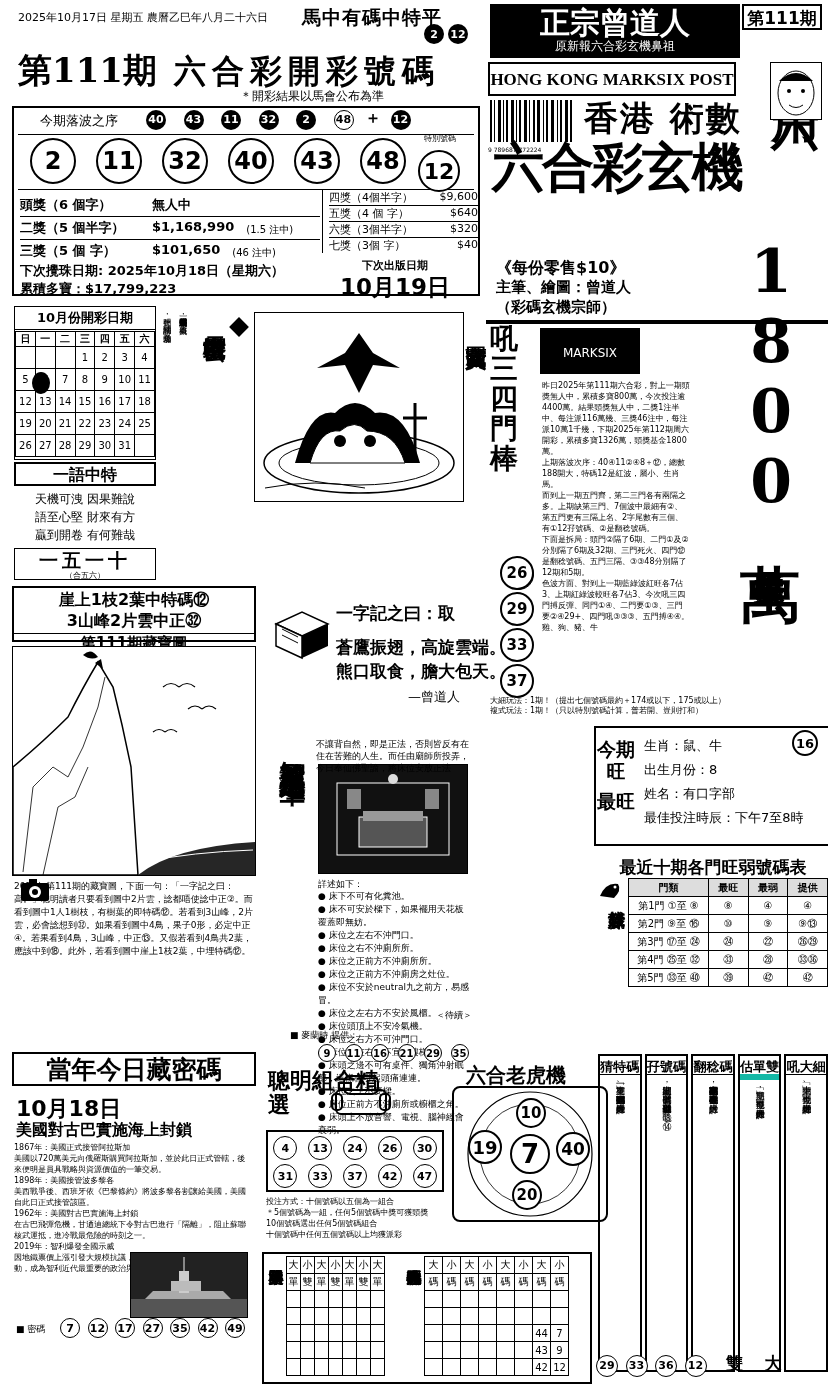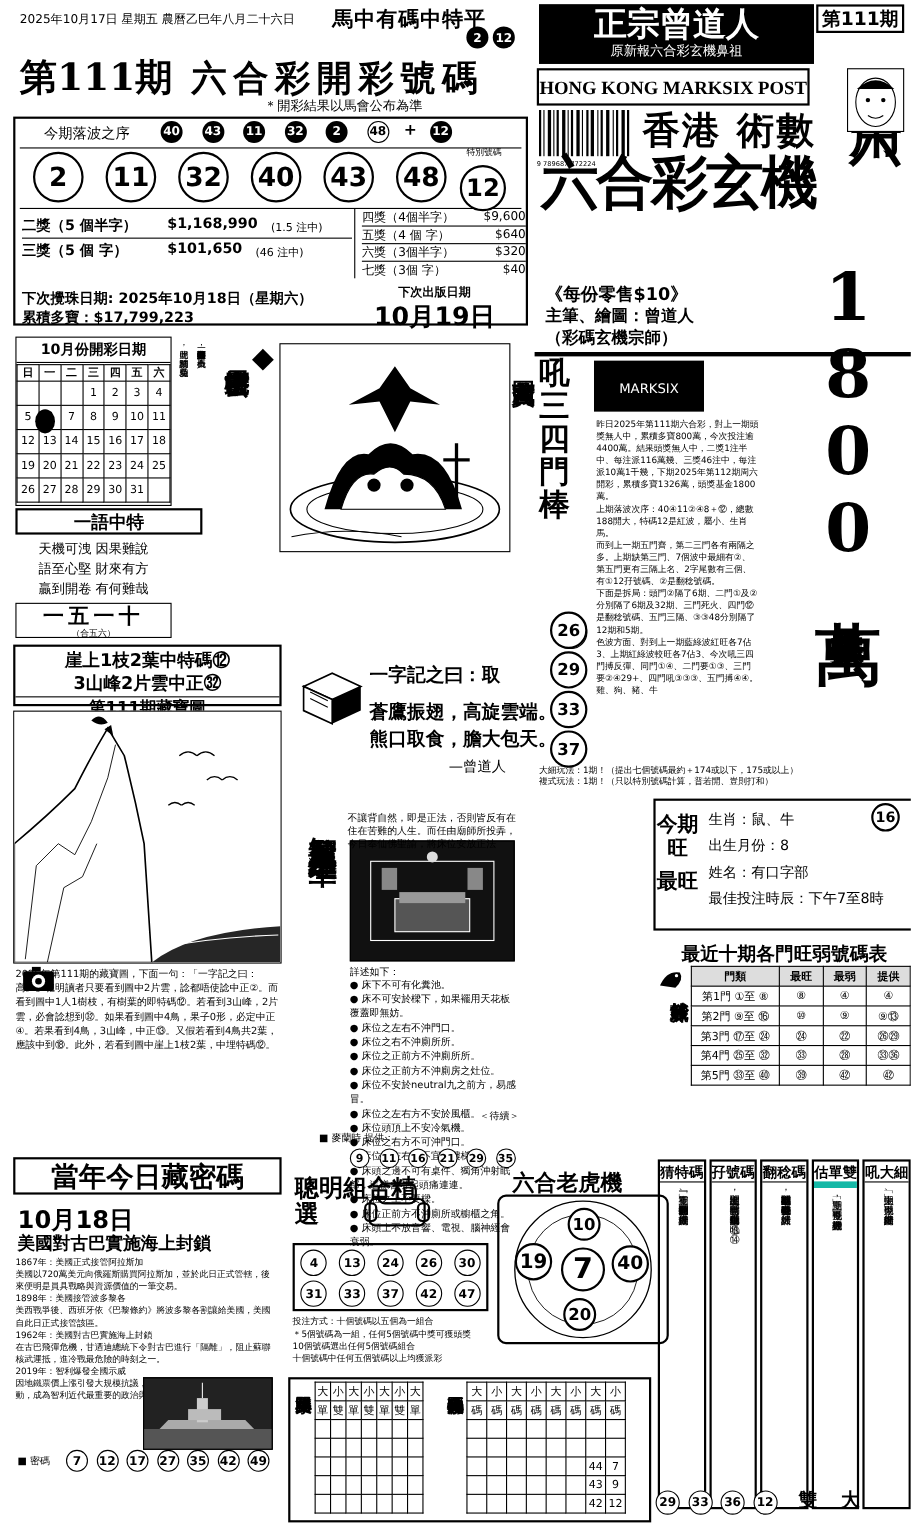--- a/index.html
+++ b/index.html
@@ -70,20 +70,24 @@
 <div class="abs ball" style="left:96px;top:138px;width:46px;height:46px;font-size:24px;">11</div>
 <div class="abs ball" style="left:162px;top:138px;width:46px;height:46px;font-size:24px;">32</div>
 <div class="abs ball" style="left:228px;top:138px;width:46px;height:46px;font-size:24px;">40</div>
 <div class="abs ball" style="left:294px;top:138px;width:46px;height:46px;font-size:24px;">43</div>
 <div class="abs ball" style="left:360px;top:138px;width:46px;height:46px;font-size:24px;">48</div>
 <div class="abs ctr tiny" style="left:412px;top:134px;width:56px;line-height:10px;"><span>特別號碼</span></div>
 <div class="abs ball" style="left:418px;top:150px;width:42px;height:42px;font-size:22px;">12</div>
 
 <div class="abs" style="left:20px;top:194px;width:300px;">
   <div style="display:flex;border-bottom:1px solid #000;padding:2px 0;">
+    <span style="width:132px;font-size:13px;font-weight:bold;">頭獎（6 個字）</span>
+    <span style="font-size:13px;font-weight:bold;">無人中</span>
+  </div>
+  <div style="display:flex;border-bottom:1px solid #000;padding:2px 0;">
     <span style="width:132px;font-size:13px;font-weight:bold;">二獎（5 個半字）</span>
     <span style="font-size:13px;font-weight:bold;">$1,168,990</span>
     <span style="font-size:10px;margin-left:12px;align-self:flex-end;">(1.5 注中)</span>
   </div>
   <div style="display:flex;padding:2px 0;">
     <span style="width:132px;font-size:13px;font-weight:bold;">三獎（5 個 字）</span>
     <span style="font-size:13px;font-weight:bold;">$101,650</span>
     <span style="font-size:10px;margin-left:12px;align-self:flex-end;">(46 注中)</span>
   </div>
 </div>
@@ -191,21 +195,21 @@
     <circle cx="85" cy="128" r="6" fill="#000"></circle>
     <circle cx="115" cy="128" r="6" fill="#000"></circle>
     <path d="M90 40 L104 20 L118 40 L145 55 L118 52 L104 80 L90 52 L62 55 Z" fill="#000"></path>
     <line x1="160" y1="90" x2="160" y2="145" stroke="#000" stroke-width="3"></line>
     <line x1="148" y1="105" x2="172" y2="105" stroke="#000" stroke-width="3"></line>
     <path d="M10 175 Q60 165 110 175" stroke="#000" fill="none"></path>
   </svg>
 </div>
 <div class="abs vert bold" style="left:462px;top:330px;height:145px;font-size:21px;font-family:'DejaVu Serif',serif;">六合藏寶圖</div>
 
-<div class="abs b2 ctr bold" style="left:14px;top:462px;width:170px;height:24px;line-height:22px;font-size:16px;">一語中特</div>
+<div class="abs b2 ctr bold" style="left:14px;top:462px;width:142px;height:24px;line-height:22px;font-size:16px;">一語中特</div>
 <div class="abs ctr" style="left:14px;top:490px;width:142px;font-size:12px;line-height:18px;">
   <div>天機可洩 因果難說</div>
   <div>語至心堅 財來有方</div>
   <div>贏到開卷 有何難哉</div>
 </div>
 <div class="abs b" style="left:14px;top:548px;width:142px;height:32px;">
   <div class="ctr bold" style="font-size:19px;line-height:22px;letter-spacing:4px;">一五一十</div>
   <div class="tiny ctr">（合五六）</div>
 </div>
 

